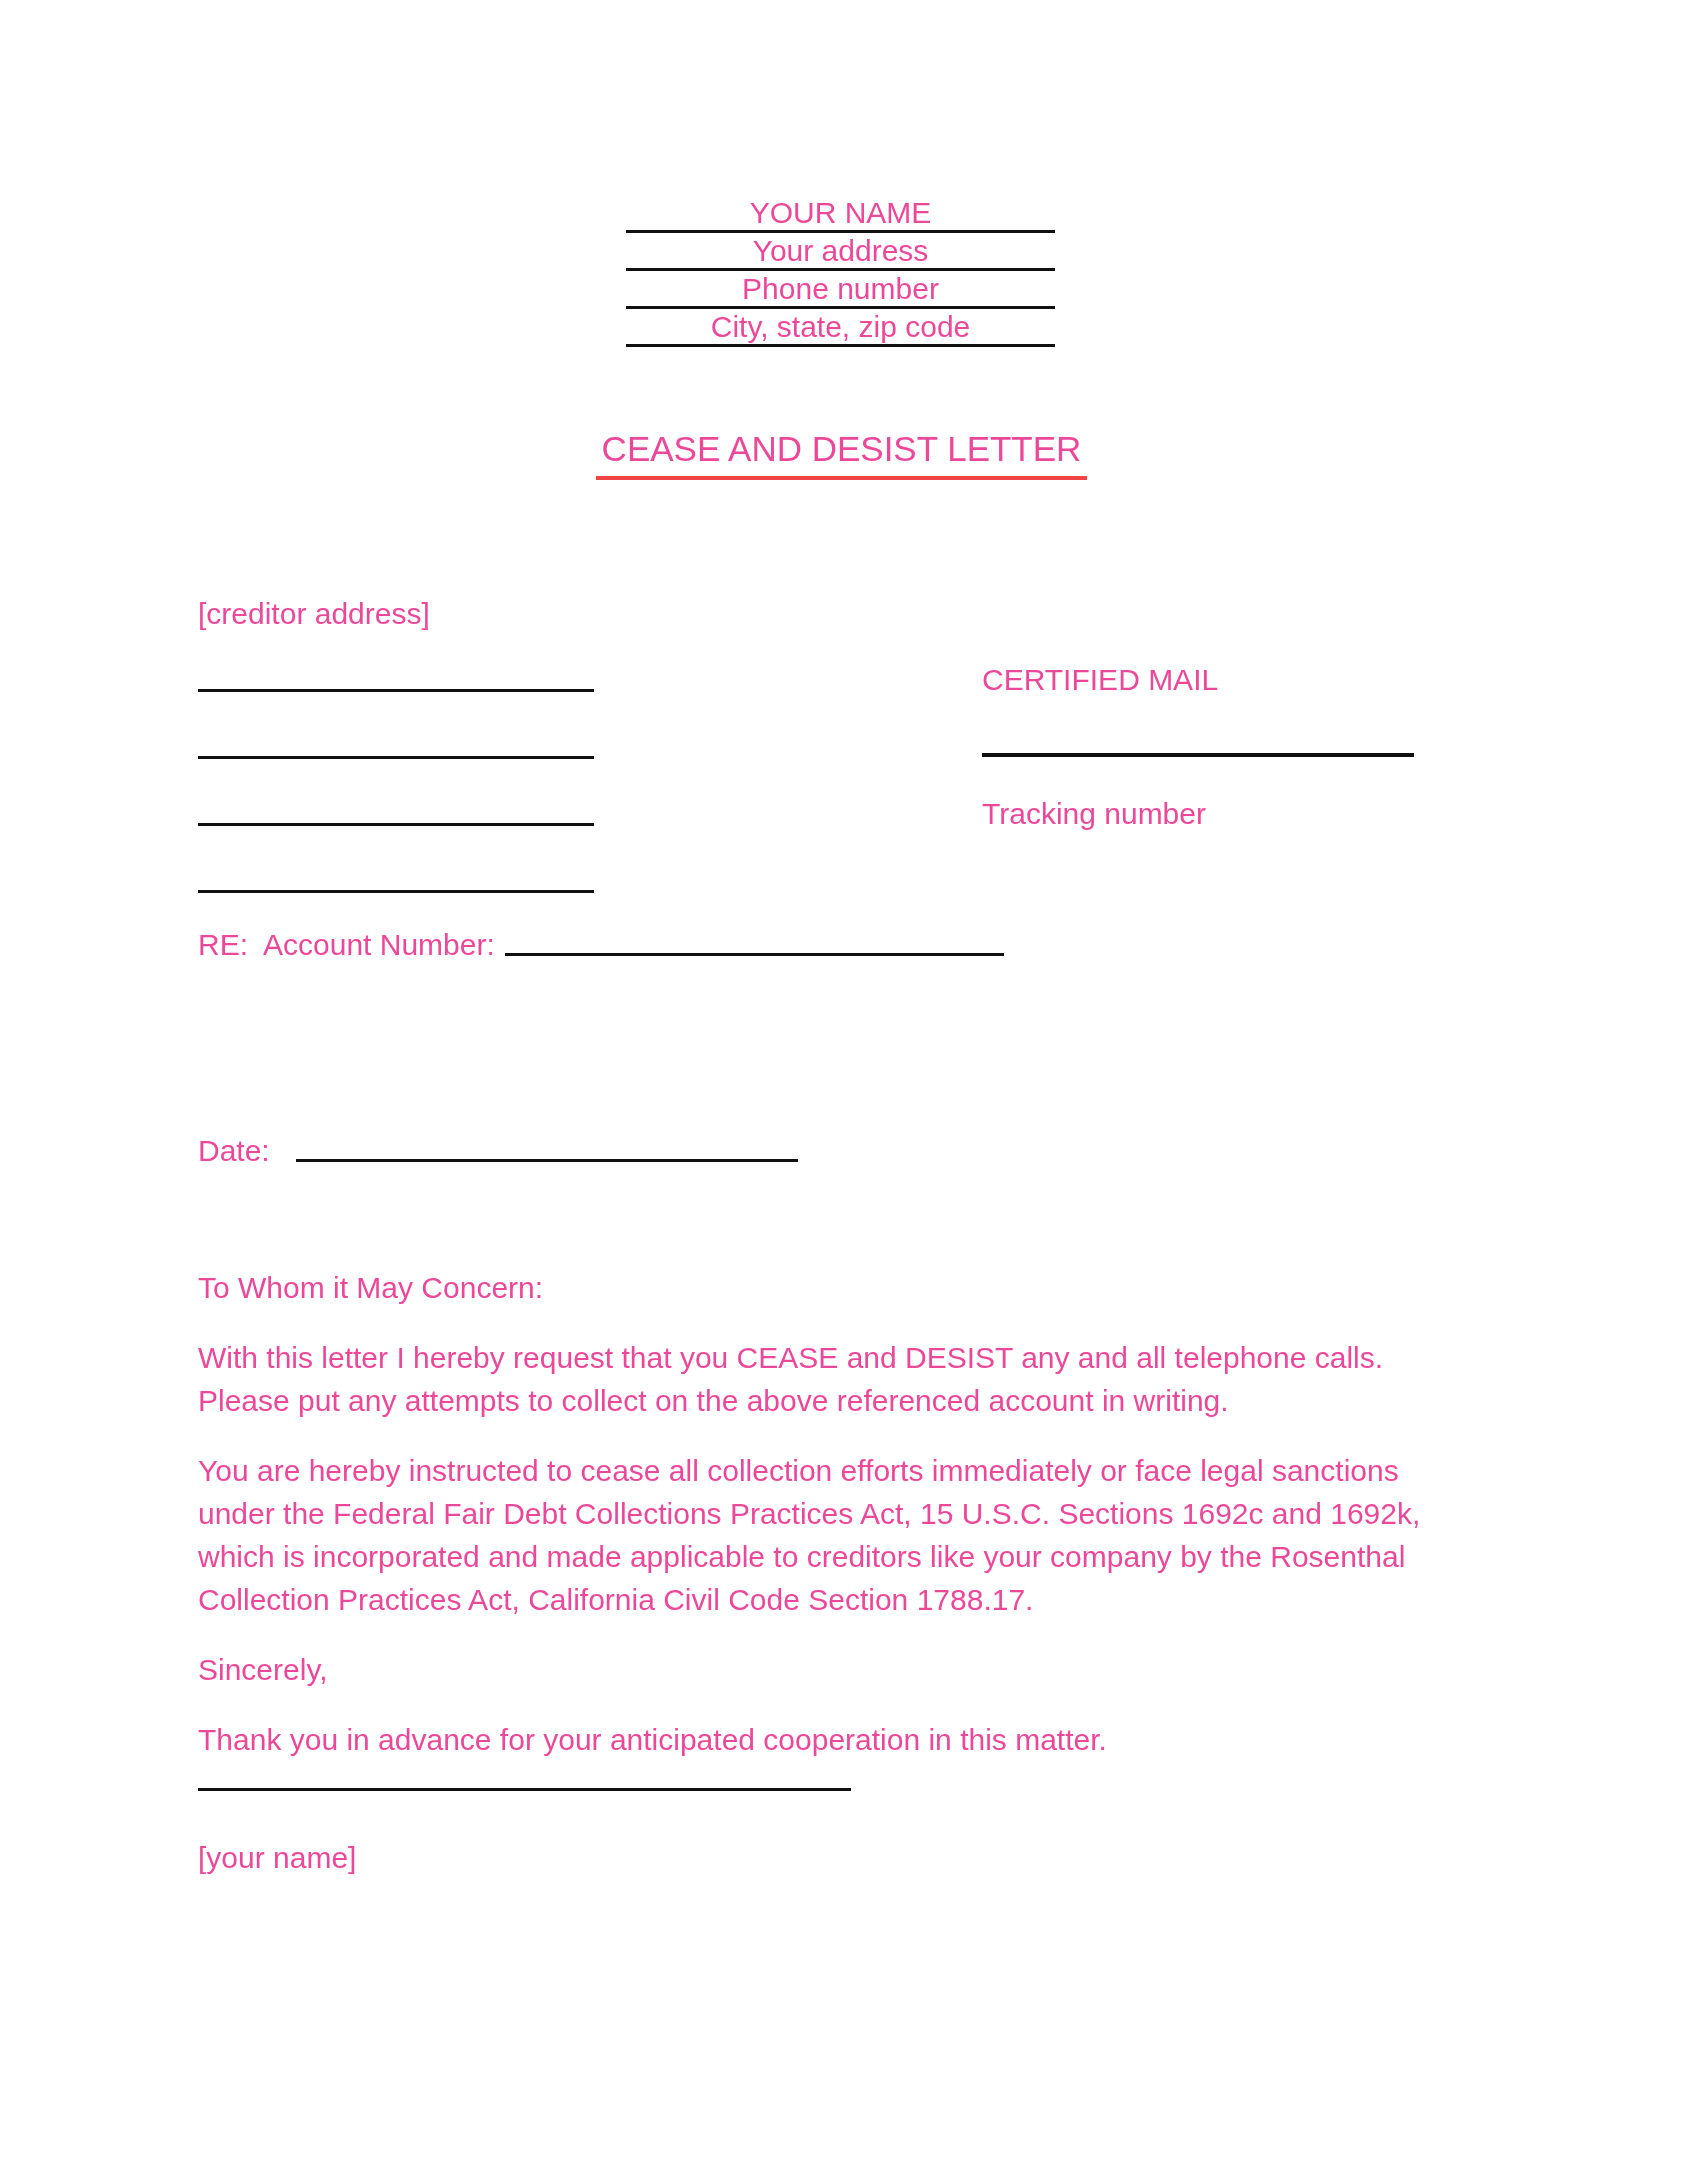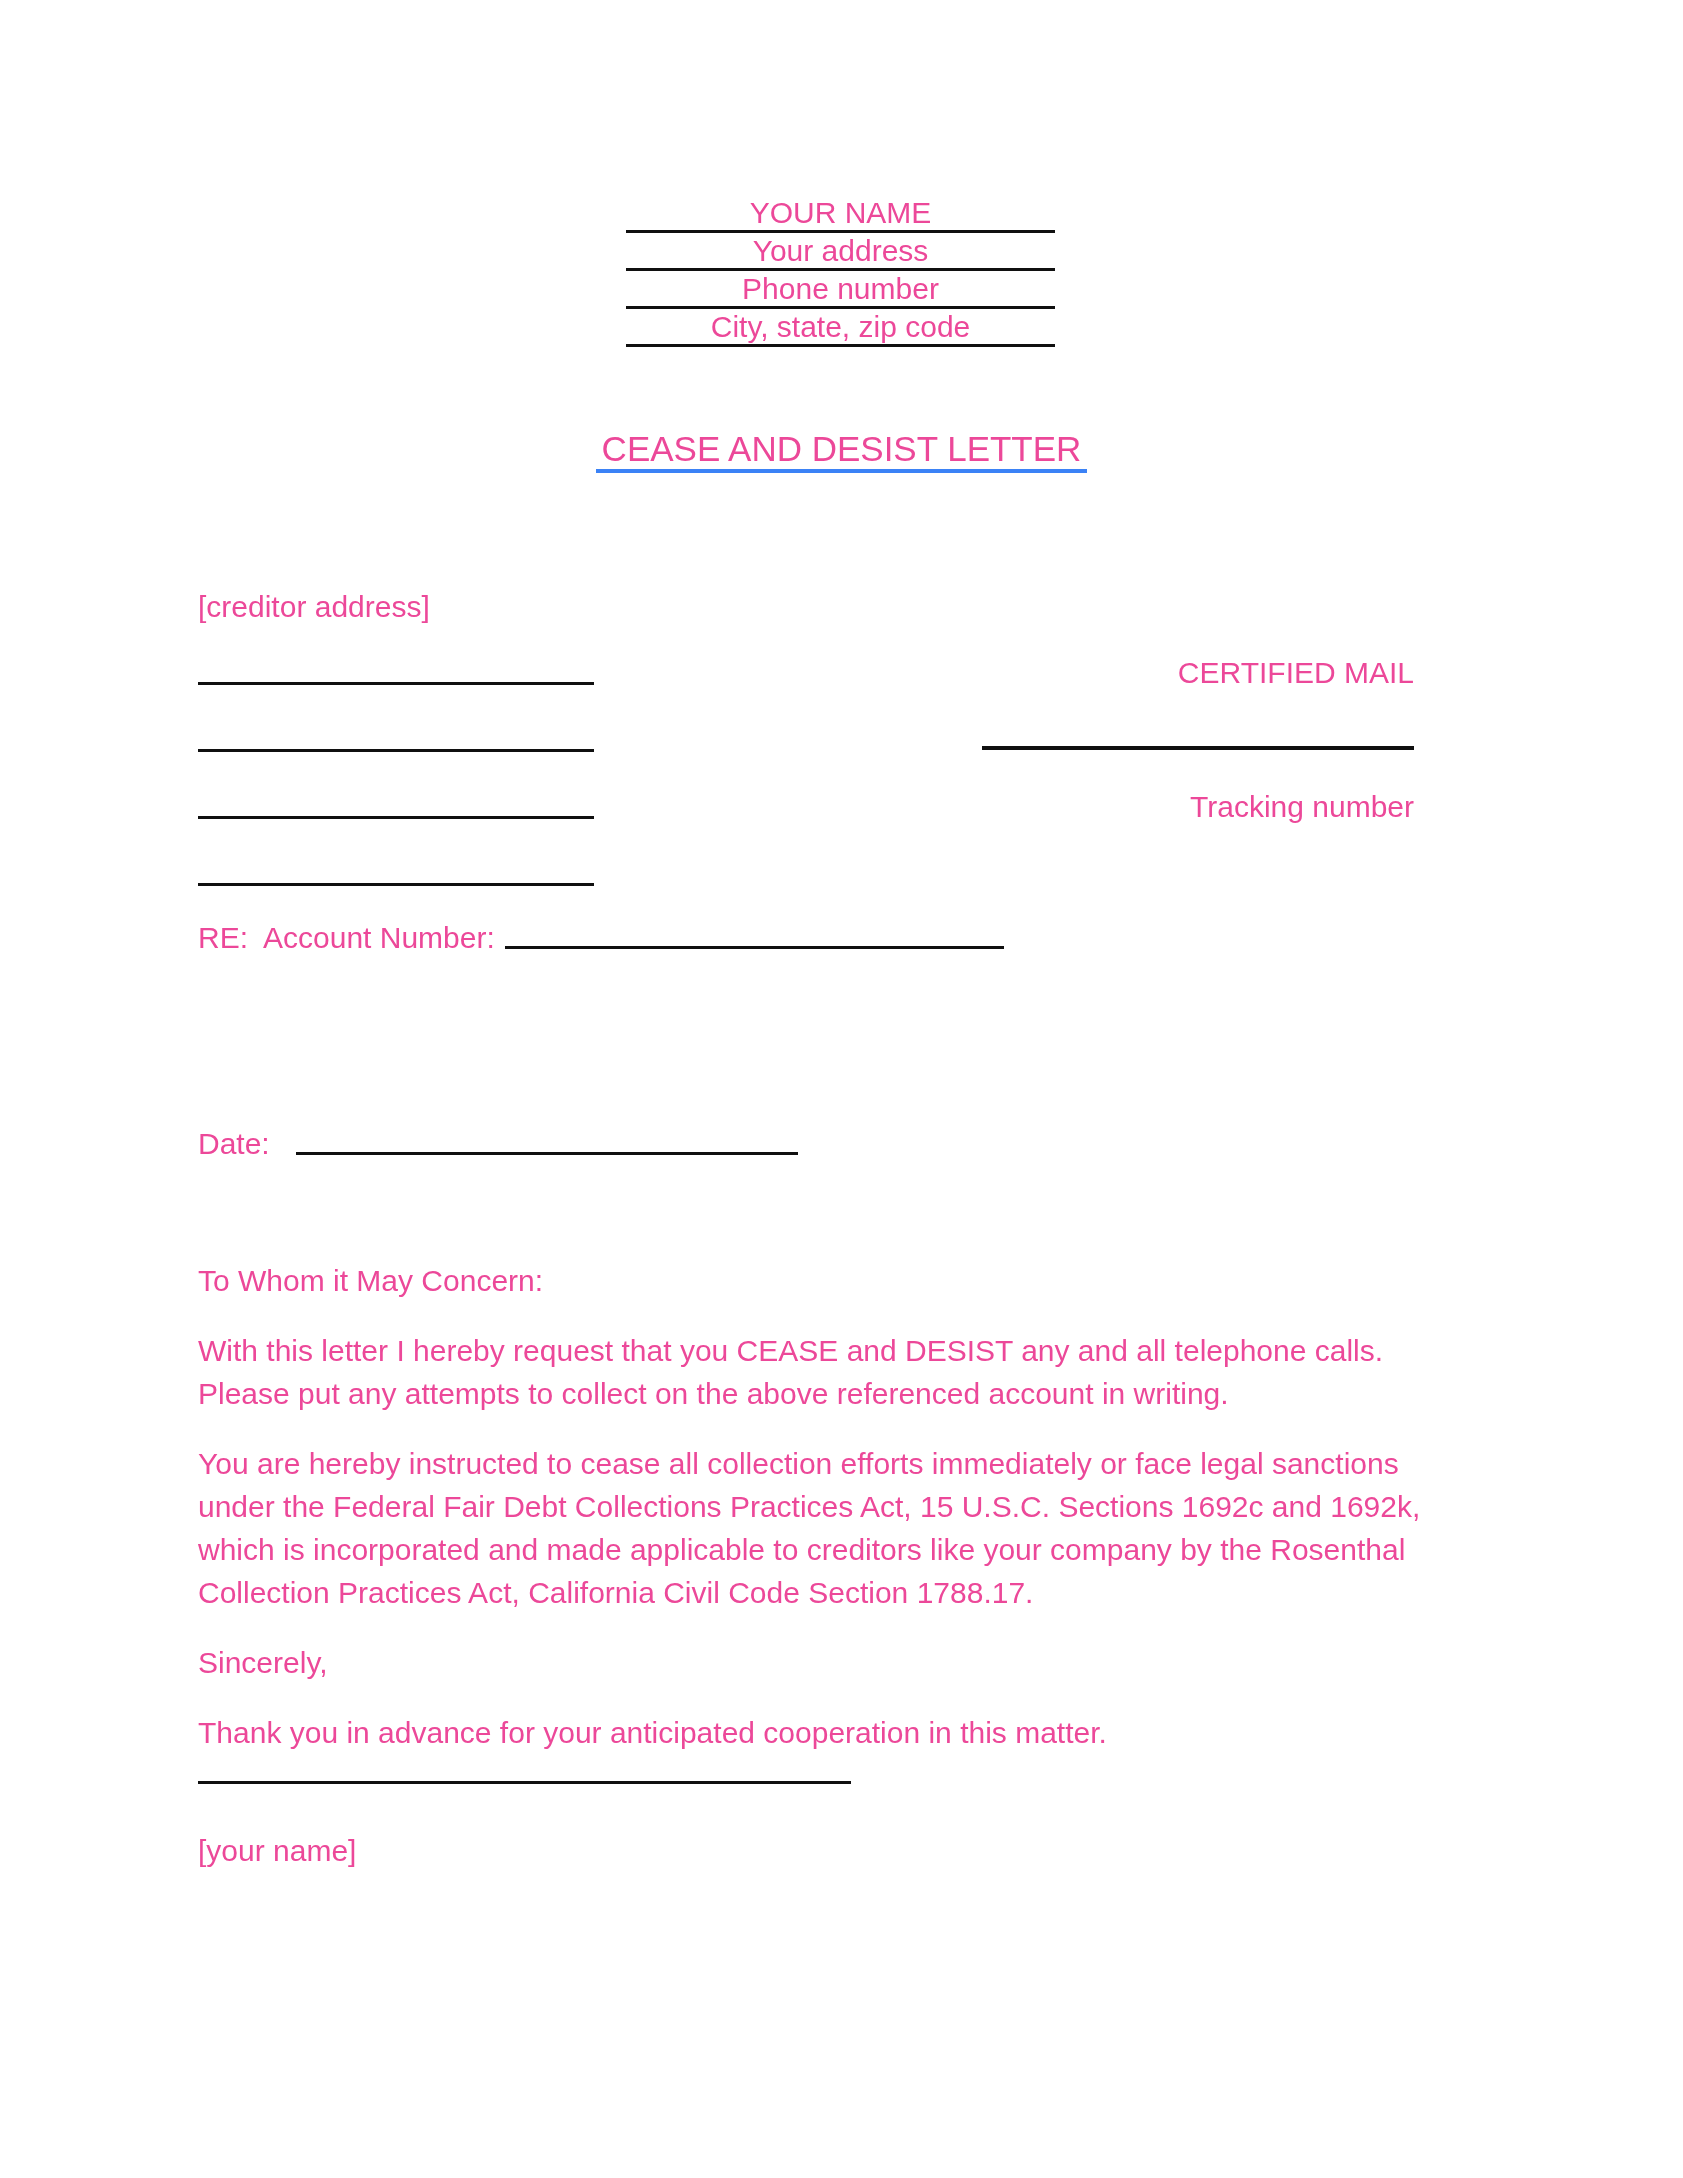--- a/index.html
+++ b/index.html
@@ -21,37 +21,37 @@
     line-height: 35px;
     border-bottom: 3px solid #101010;
   }
 
   
   .title-row { text-align: center; margin-top: 83px; }
   .title {
     display: inline-block;
     font-size: 35px;
     line-height: 37px;
-    padding: 0 6px 2px;
-    border-bottom: 4px solid #3b82f6;
+    padding: 0 6px 9px;
+    border-bottom: 4px solid #ef4444;
   }
 
   
   .addr-section {
     display: flex;
     justify-content: space-between;
     margin-top: 116px;
     padding: 0 269px 0 198px;
     gap: 44px;
   }
   .addr-left { width: 396px; }
   .creditor-label { line-height: 36px; }
   .blank-line { height: 0; border-bottom: 3px solid #101010; margin-top: 64px; }
   .blank-line.first { margin-top: 57px; }
-  .addr-right { width: 432px; text-align: right; }
+  .addr-right { width: 432px; text-align: left; }
   .cert-mail { line-height: 36px; margin-top: 66px; }
   .return-receipt { line-height: 36px; margin-top: 34px; }
   .tracking-rule { height: 0; border-bottom: 4px solid #101010; margin-top: 55px; }
   .tracking-label { line-height: 36px; margin-top: 39px; }
 
   
   .field-row { display: flex; align-items: flex-end; margin-left: 198px; }
   .field-row.date-row { margin-top: 170px; }
   .field-row.re-row { margin-top: 34px; }
   .field-label { line-height: 36px; white-space: pre; }

